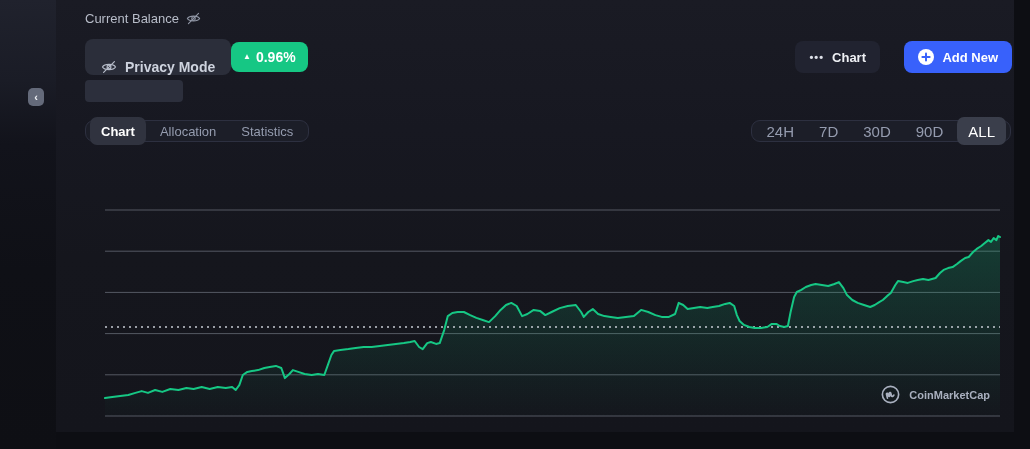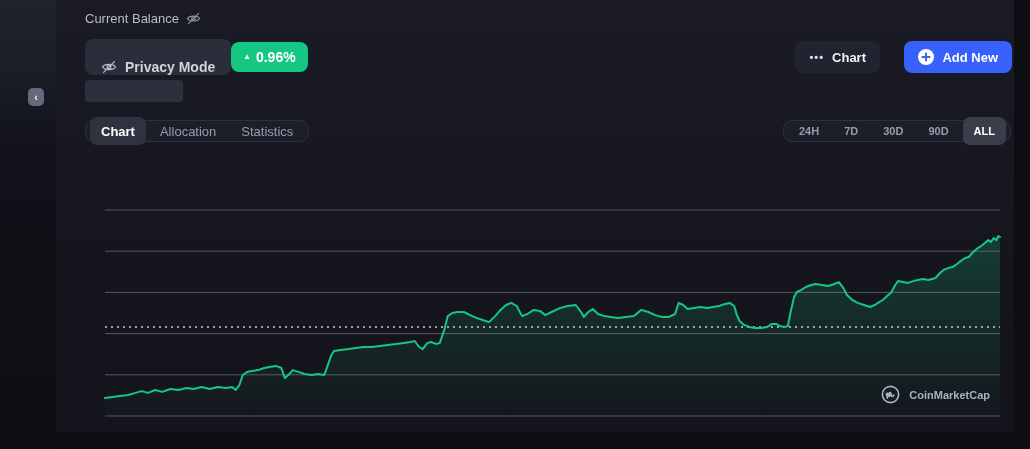--- a/index.html
+++ b/index.html
@@ -44,21 +44,21 @@
     background:#3861fb; border:none; border-radius:8px; display:flex; align-items:center; gap:8px;
     color:#ffffff; font-size:13px; font-weight:700; cursor:pointer; }
 
   .seg-group { position:absolute; top:120px; height:22px; display:flex; align-items:center; gap:3px;
     background:#1c1e28; border:1px solid #2d3040; border-radius:9px; padding:0 4px; }
   .tabs { left:29px; }
   .ranges { right:3px; }
   .seg { height:28px; padding:0 11px; display:flex; align-items:center; border-radius:7px;
     background:transparent; border:none; color:#959caf; font-size:13px; font-weight:400; cursor:pointer; white-space:nowrap; }
   .tabs .seg.active { background:#30333f; color:#ffffff; font-weight:bold; }
-  .ranges .seg { font-size:11px; font-weight:bold;text-align:center; }
+  .ranges .seg { font-size:15px; font-weight:normal;text-align:center; }
   .ranges .seg.active { background:#3a3e4b; color:#ffffff; }
 
   .chart-wrap { position:absolute; left:49px; top:205px; width:895px; height:222px; }
   .chart-wrap svg { display:block; width:895px; height:222px; overflow:visible; }
   .grid-line { stroke:#545963; stroke-width:1; }
   .reference-line { stroke:#c6cbd4; stroke-width:1.3; stroke-dasharray:2 4; }
   .price-line { fill:none; stroke-width:2; stroke-linejoin:round; stroke-linecap:round; }
 
   .watermark { position:absolute; right:24px; top:384px; display:flex; align-items:center; gap:8px;
     color:#a9b0bf; font-size:11px; font-weight:600; }

